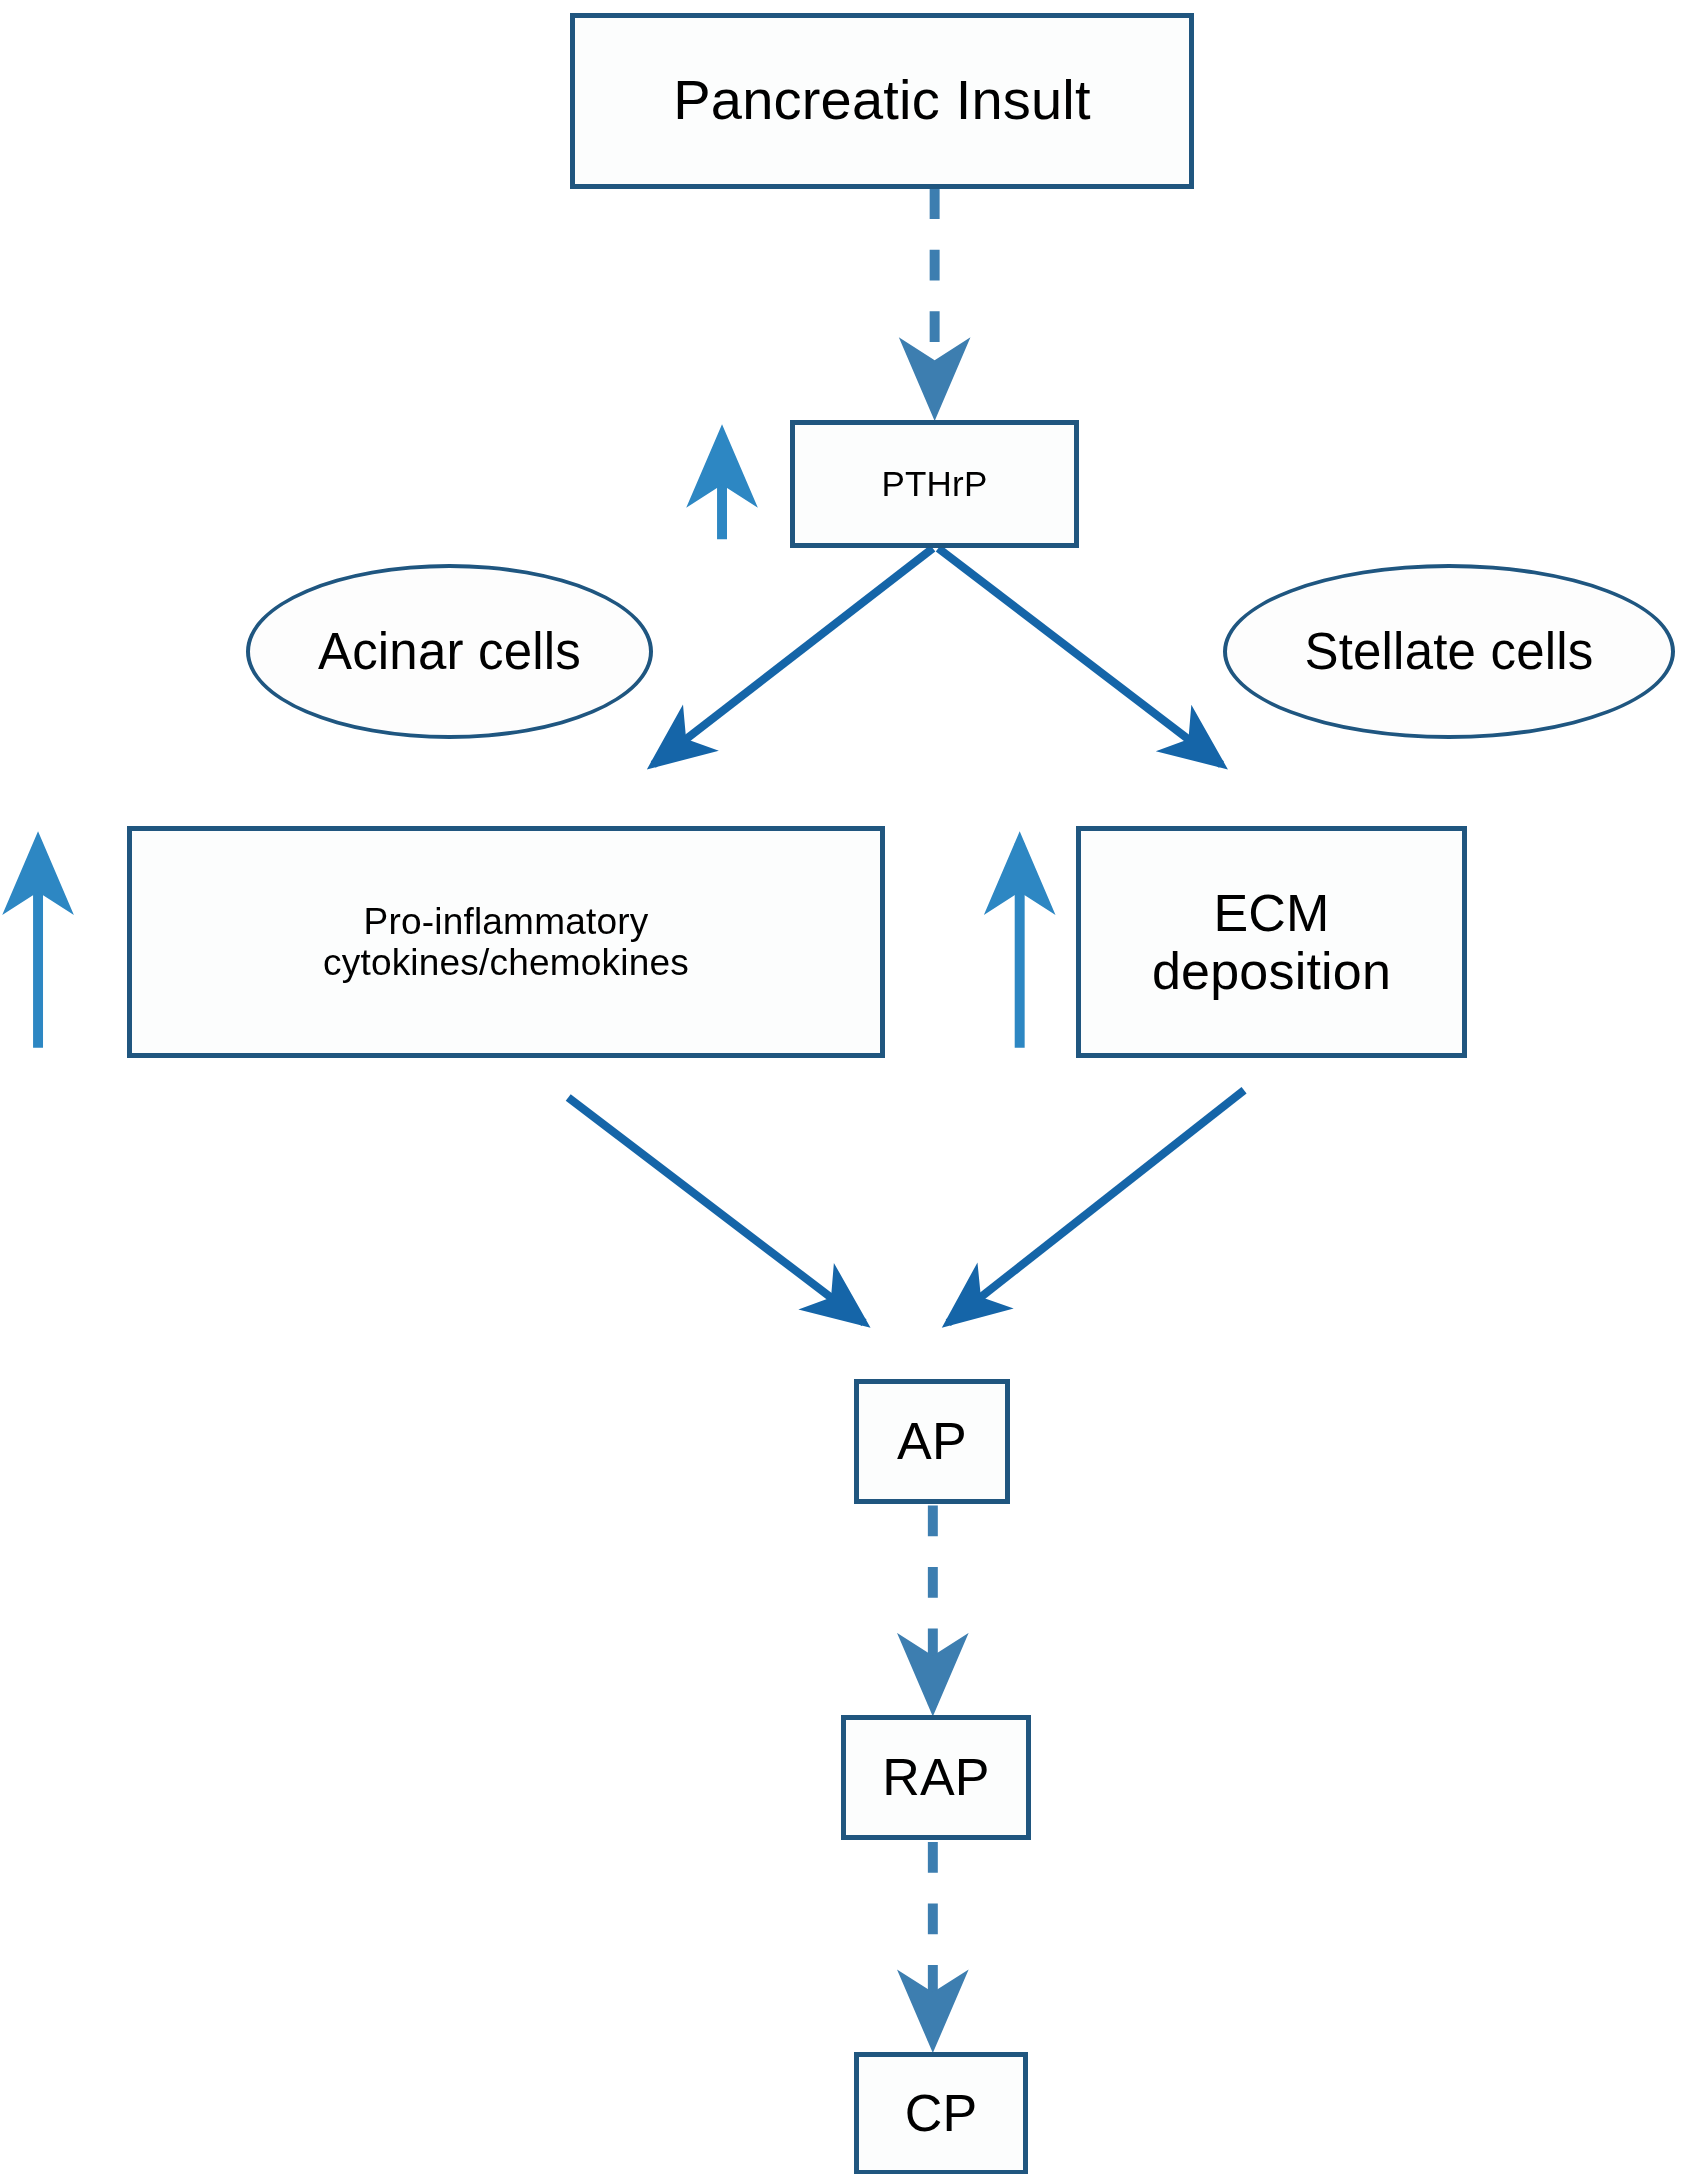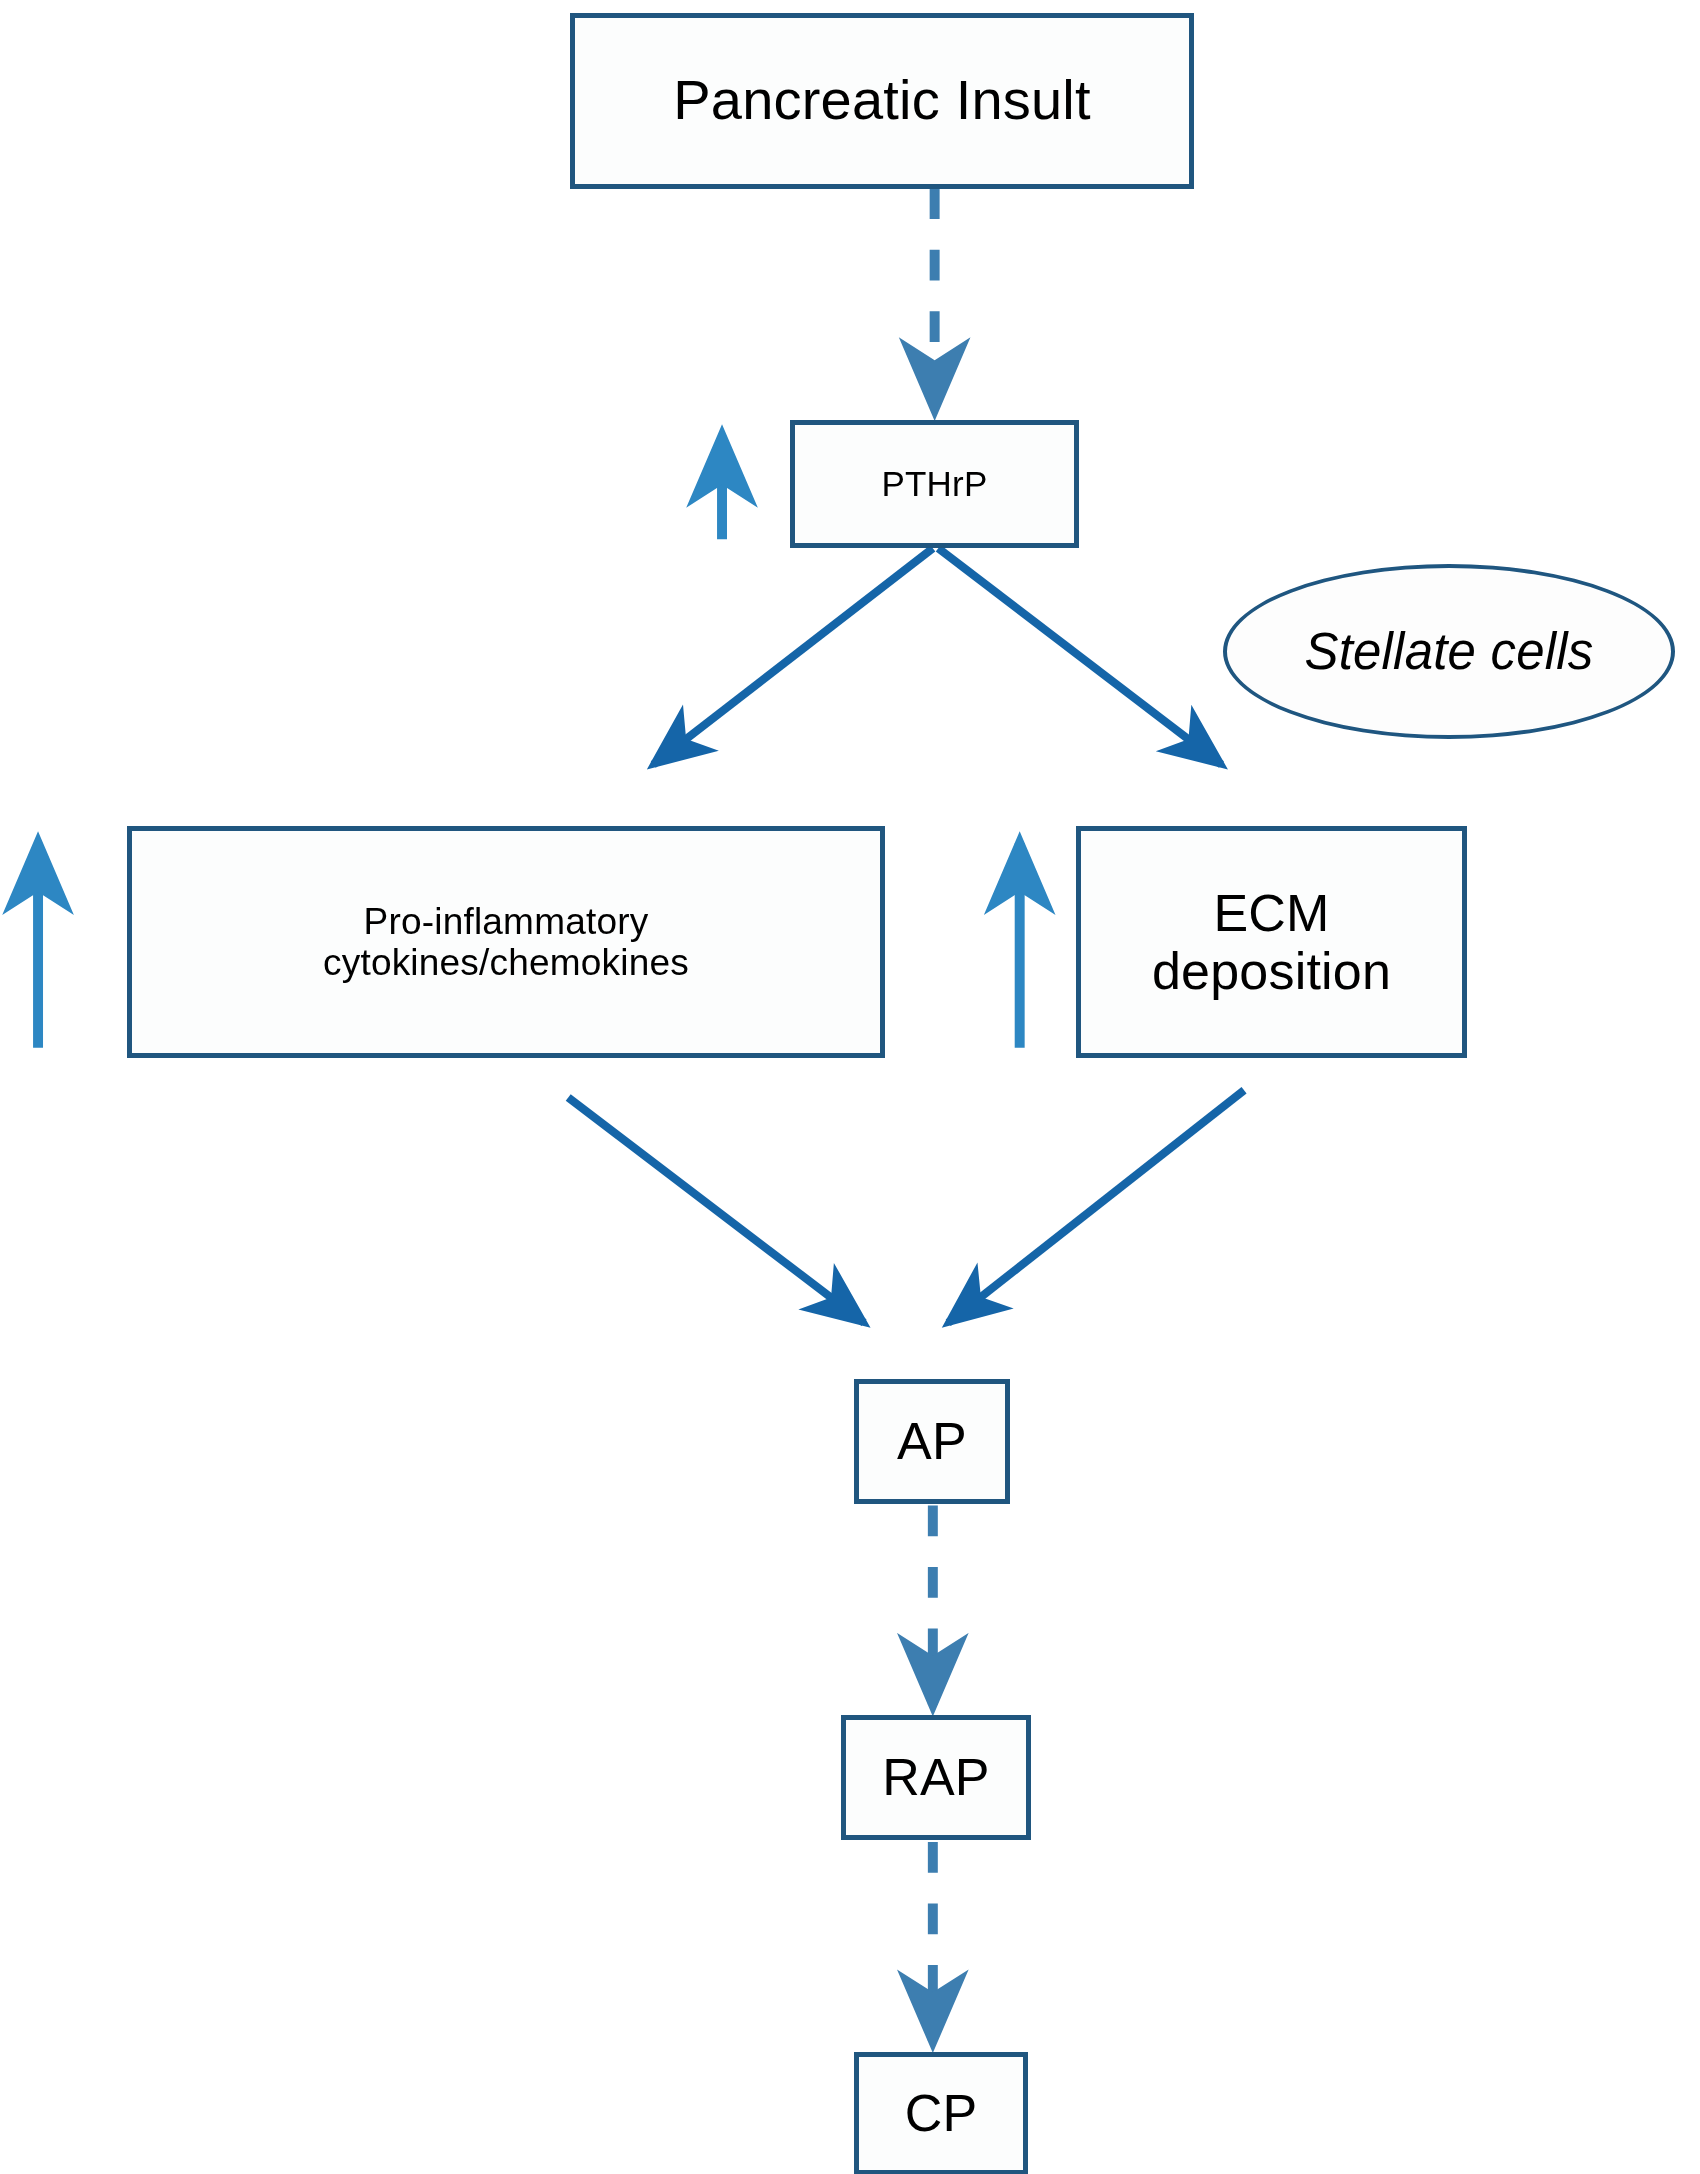--- a/index.html
+++ b/index.html
@@ -52,21 +52,21 @@
   
   #node-pancreatic-insult { left: 570px; top: 12.7px;   width: 624px;  height: 176px; }
   #node-pancreatic-insult .label { font-size: 56px; }
 
   #node-pthrp          { left: 790px;  top: 420px;  width: 289px;  height: 128px; }
   #node-pthrp .label   { font-size: 35px; }
 
   #node-acinar-cells   { left: 246px;  top: 564px;  width: 407px;  height: 175px; }
   #node-acinar-cells .label   { font-size: 51px; }
 
-  #node-stellate-cells { left: 1223px; top: 564px;  width: 452px;  height: 175px; font-style: italic; }
+  #node-stellate-cells { left: 1223px; top: 564px;  width: 452px;  height: 175px; }
   #node-stellate-cells .label { font-size: 51px; }
 
   #node-proinflammatory { left: 127px;  top: 826px;  width: 758px;  height: 232px; }
   #node-proinflammatory .label { font-size: 37px; }
 
   #node-ecm-deposition  { left: 1076px; top: 826px;  width: 391px;  height: 232px; }
   #node-ecm-deposition .label  { font-size: 52px; }
 
   #node-ap  { left: 854px;  top: 1379px; width: 156px; height: 125px; }
   #node-ap .label  { font-size: 52px; }
@@ -117,20 +117,23 @@
   </svg>
 
   <div class="node box" id="node-pancreatic-insult">
     <span class="label">Pancreatic Insult</span>
   </div>
 
   <div class="node box" id="node-pthrp">
     <span class="label">PTHrP</span>
   </div>
 
+  <div class="node ellipse" id="node-acinar-cells">
+    <span class="label">Acinar cells</span>
+  </div>
 
   <div class="node ellipse" id="node-stellate-cells">
     <span class="label">Stellate cells</span>
   </div>
 
   <div class="node box" id="node-proinflammatory">
     <span class="label">Pro-inflammatory
 cytokines/chemokines</span>
   </div>
 

